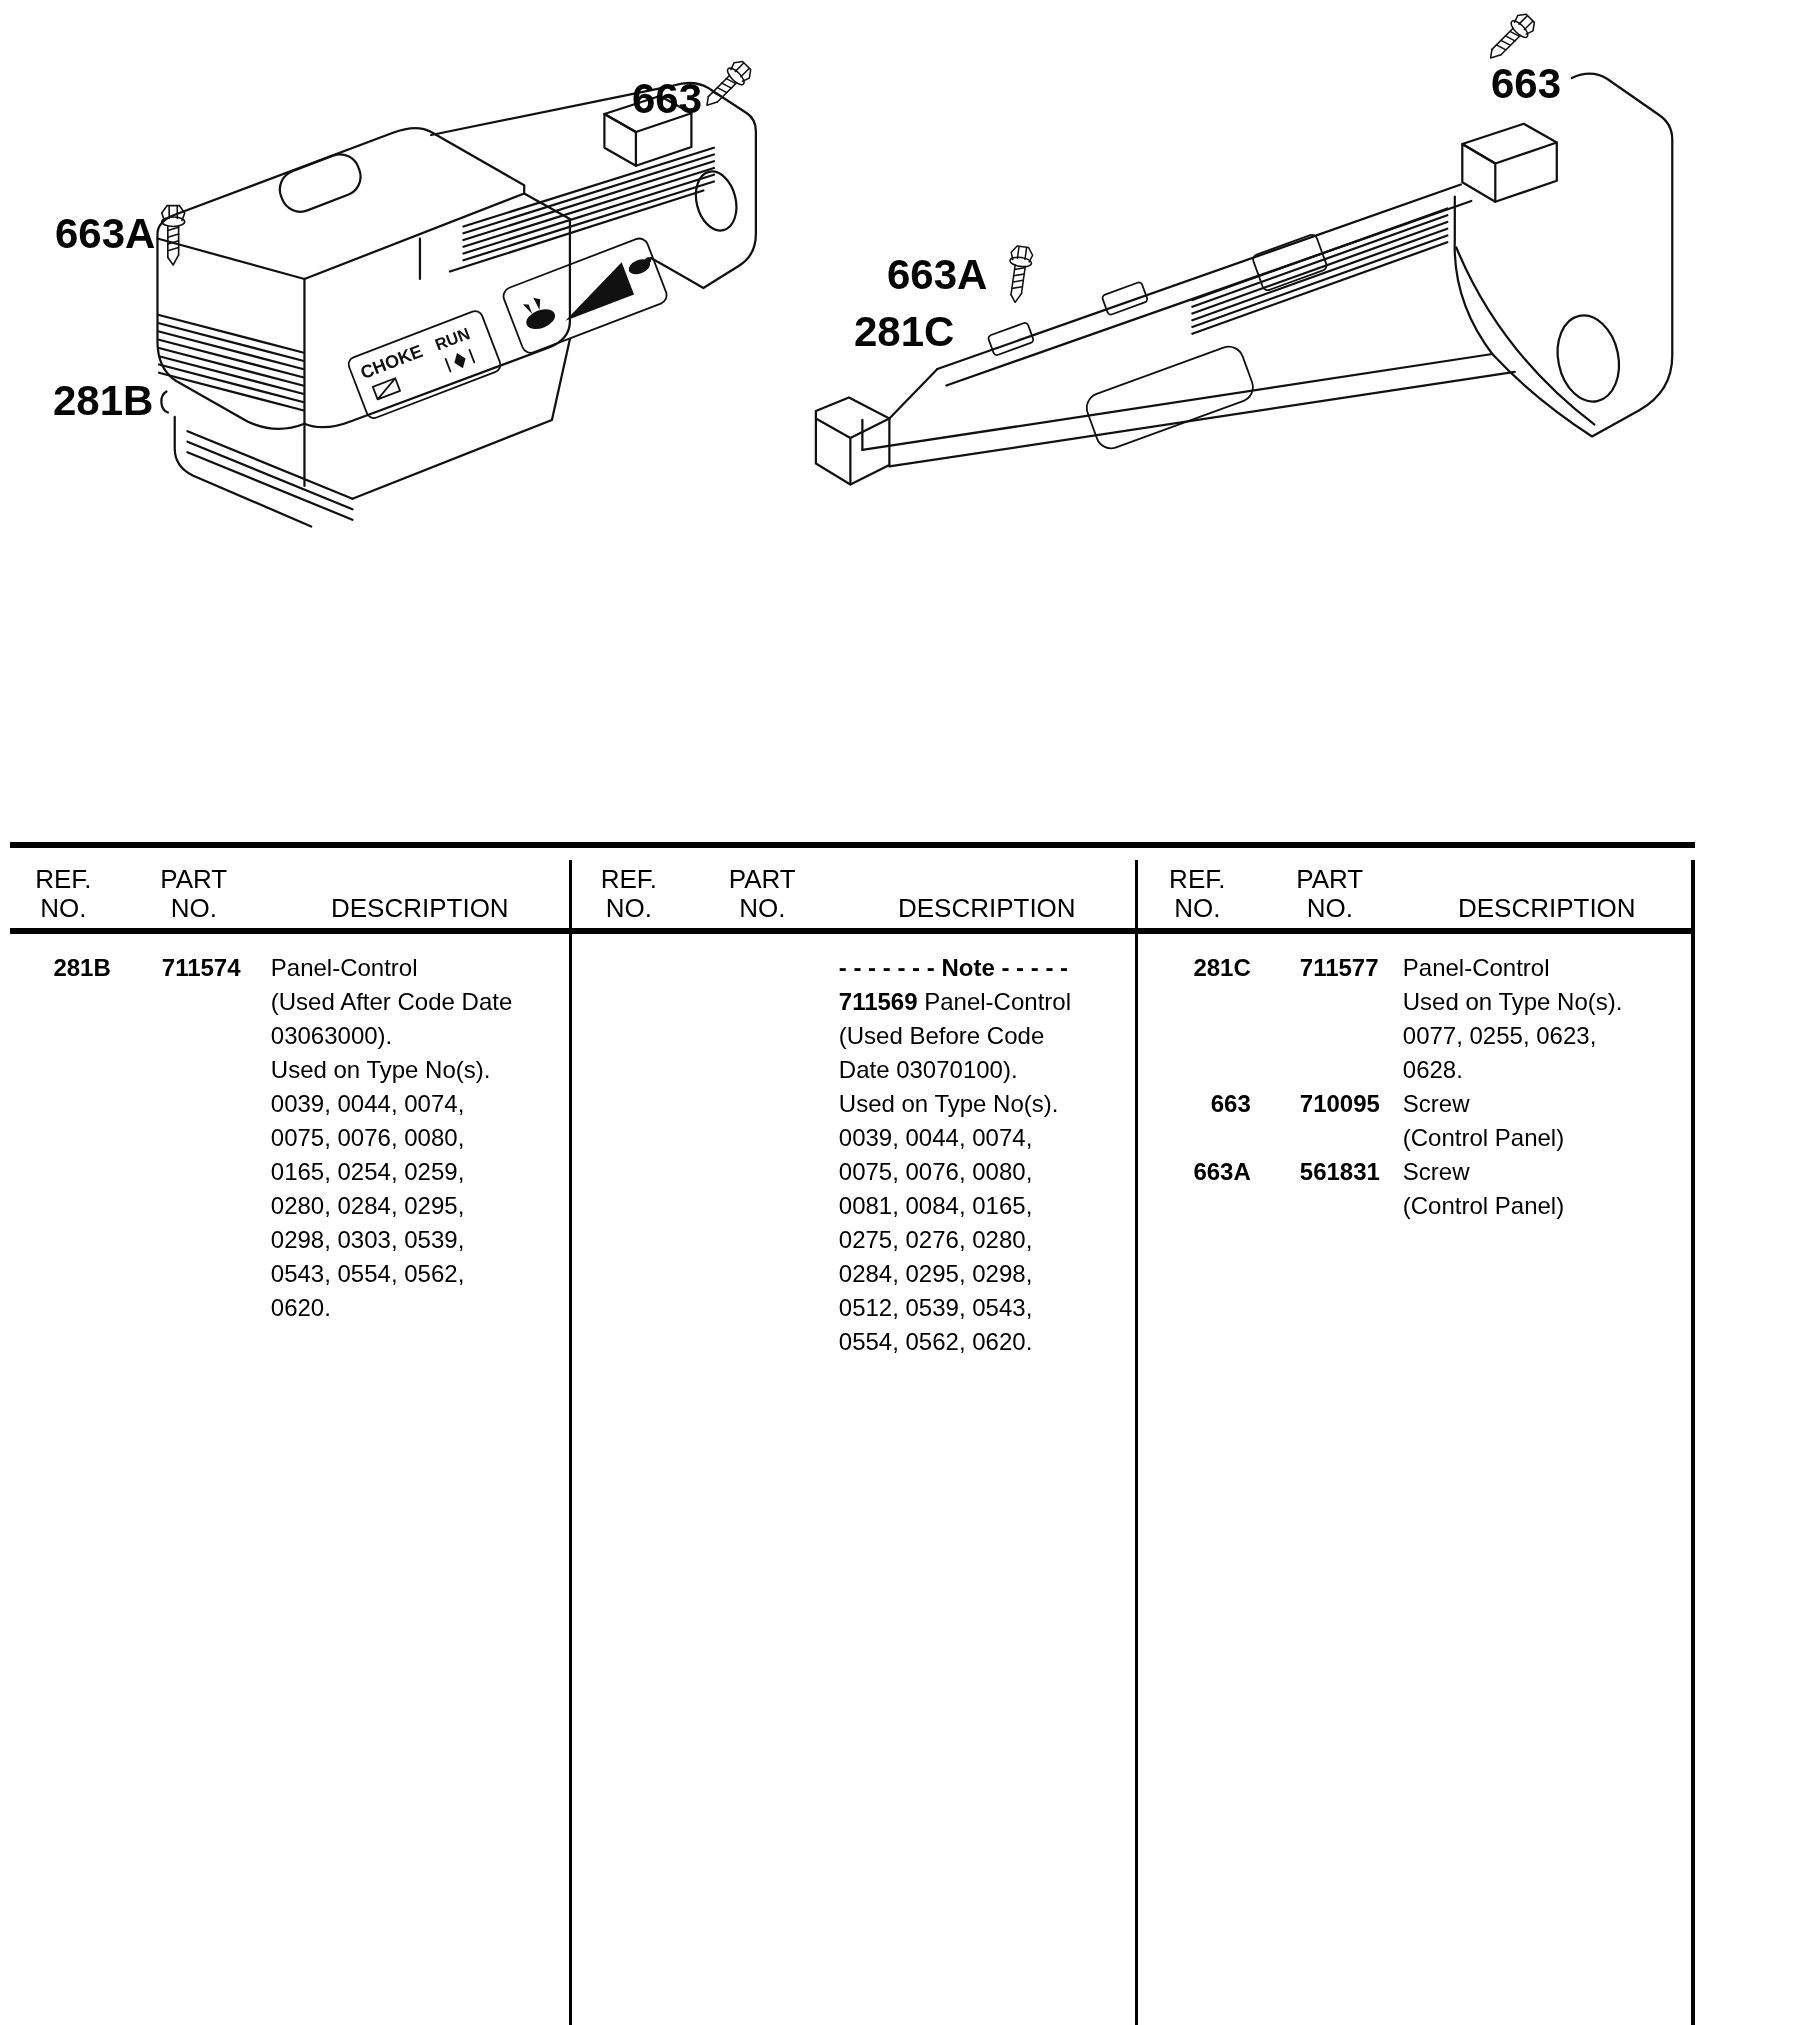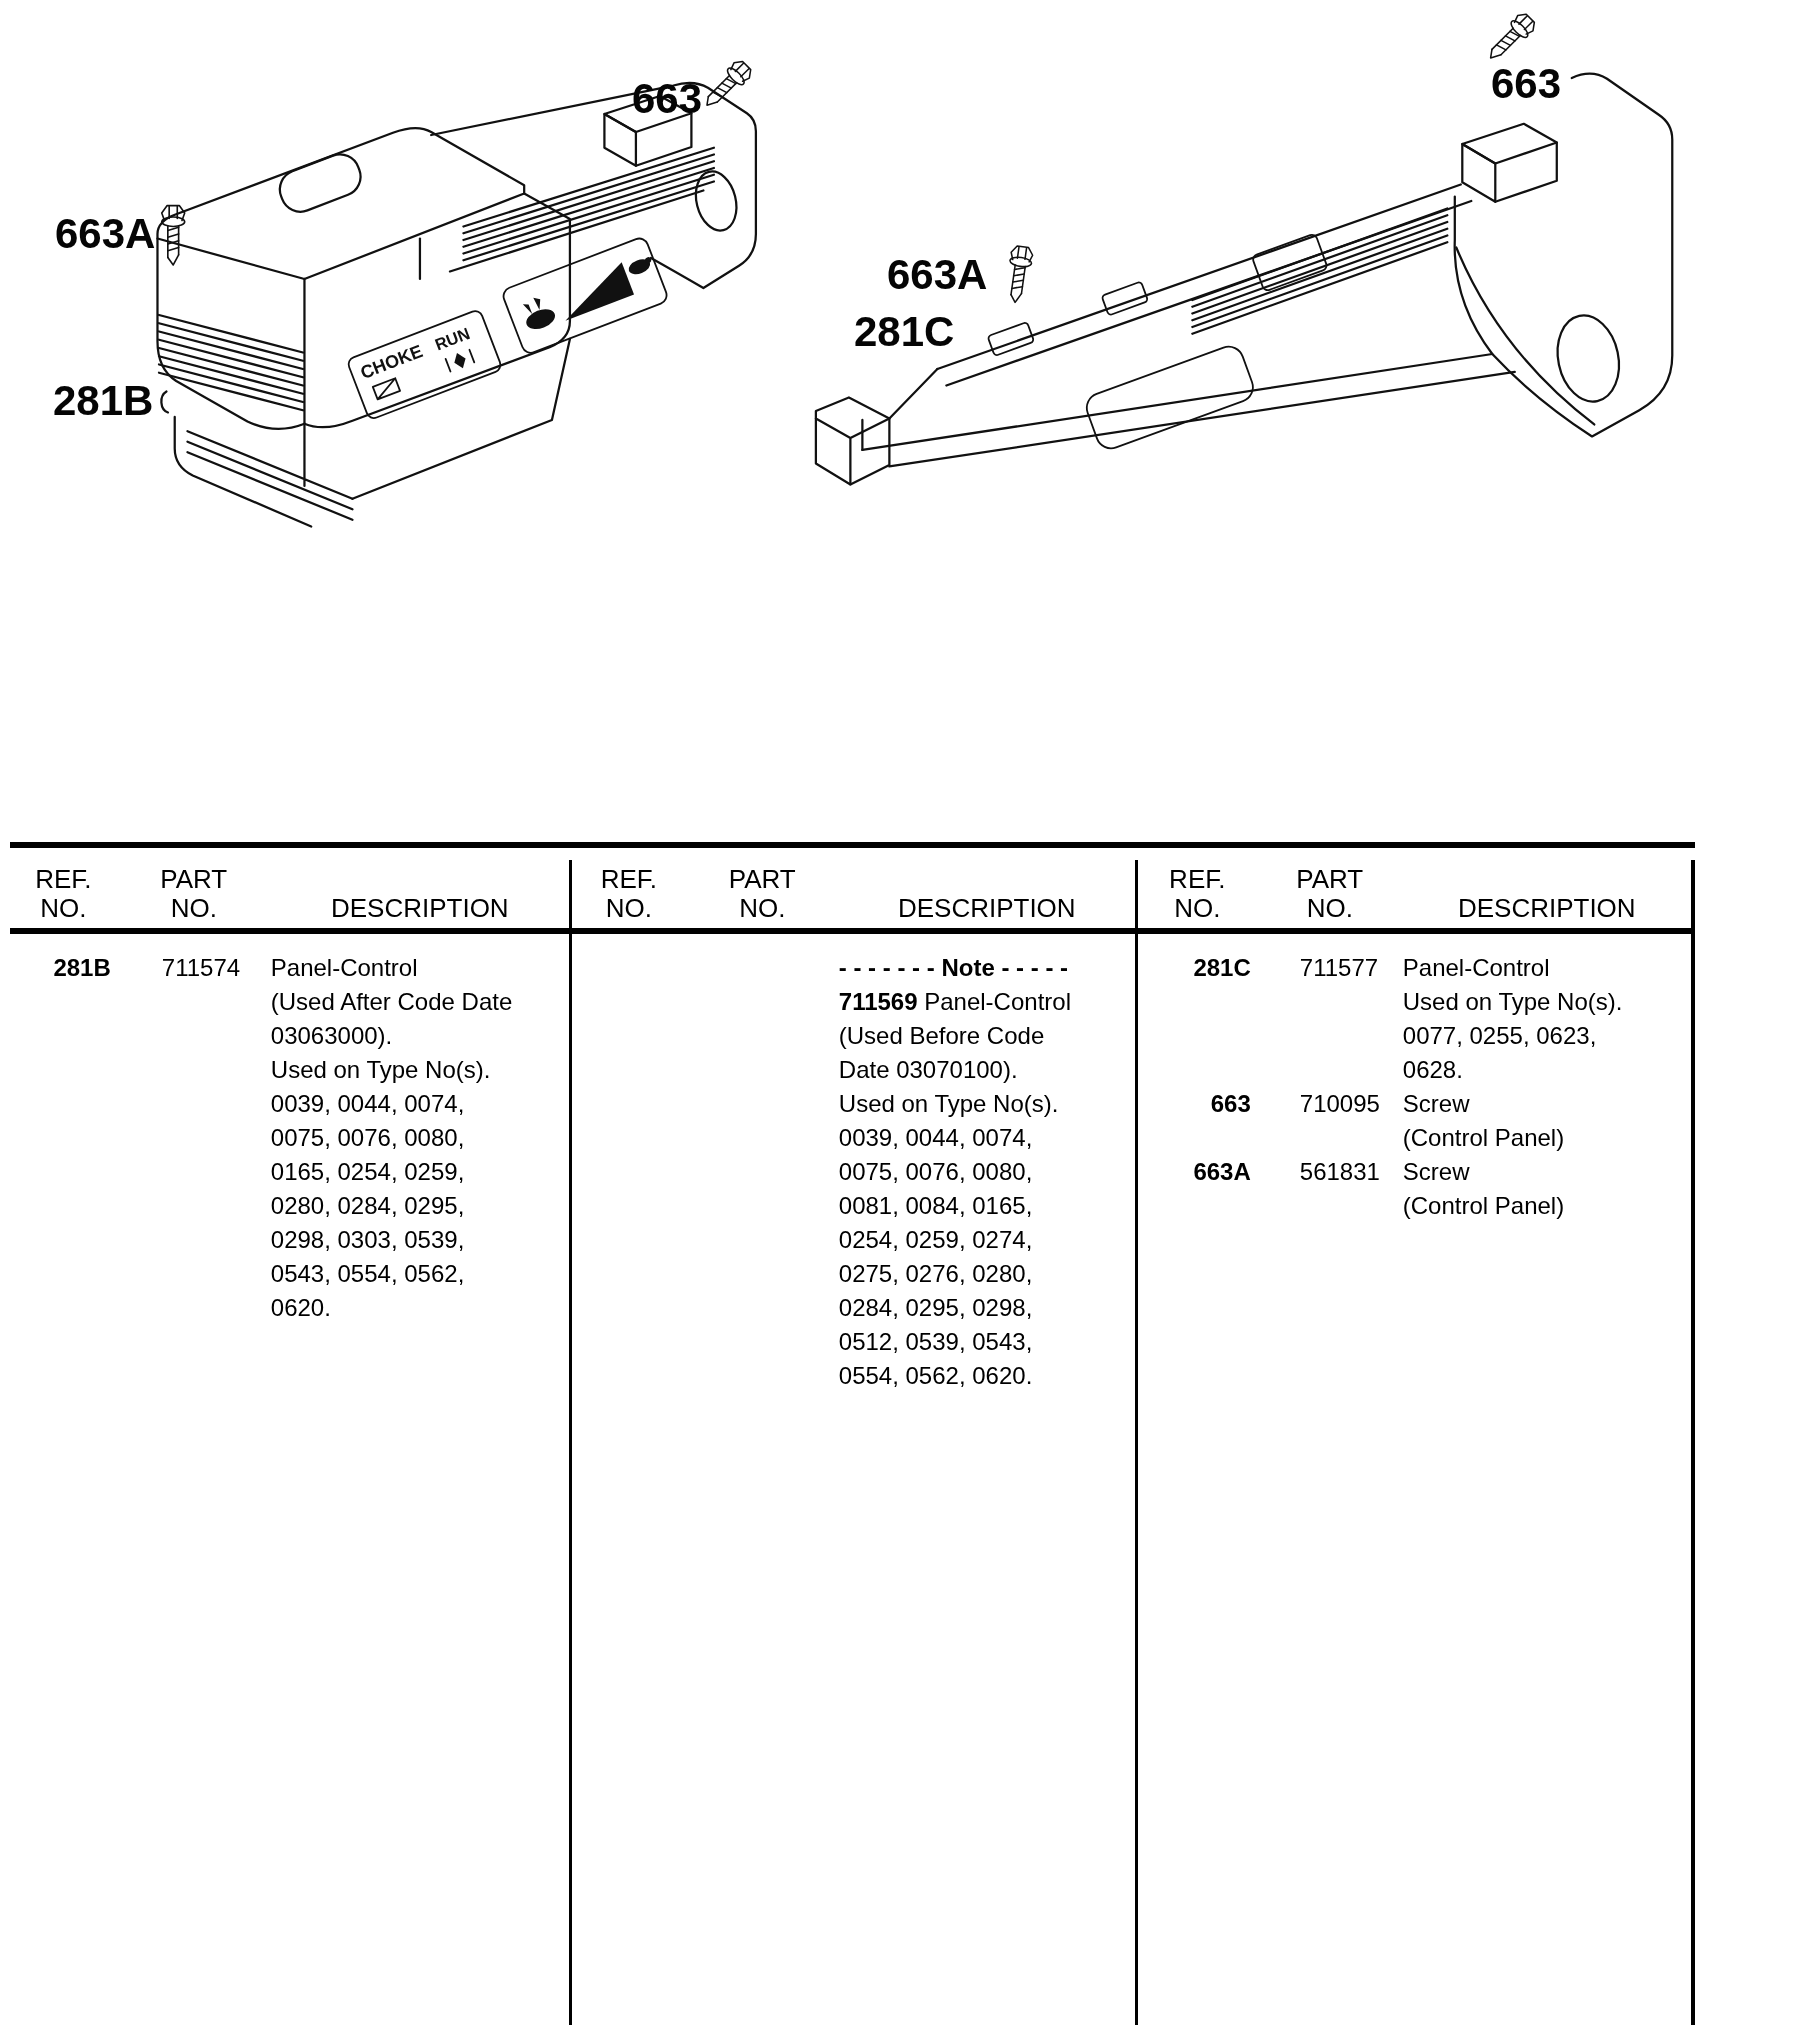--- a/index.html
+++ b/index.html
@@ -41,21 +41,21 @@
     border-bottom:6.8px solid #000;
     font-size:26px; line-height:29px; text-align:center;
   }
   .group-body { padding-top:17px; }
   .trow-line {
     display:grid;
     grid-template-columns: var(--c1) var(--c2) 1fr;
     font-size:24px; line-height:34px; white-space:nowrap;
   }
   .cell-ref  { text-align:right; padding-right:6px; font-weight:bold; }
-  .cell-part { padding-left:var(--pp); font-weight:normal; }
+  .cell-part { padding-left:var(--pp); font-weight:bold; }
   .cell-desc { padding-left:0; }
   .cell-desc b { font-weight:bold; }
 </style>
 </head>
 <body>
 
 <svg class="diagram-svg" width="1811" height="540" viewBox="0 0 2415 720">
   <defs>
     <g id="screw">
       <ellipse class="lnt" cx="0" cy="-27" rx="17" ry="7"></ellipse>
@@ -276,25 +276,20 @@
             <span class="cell-desc"><span>0075, 0076, 0080,</span></span>
           </div>
           <div class="trow-line">
             <span class="cell-ref"></span>
             <span class="cell-part"></span>
             <span class="cell-desc"><span>0081, 0084, 0165,</span></span>
           </div>
           <div class="trow-line">
             <span class="cell-ref"></span>
             <span class="cell-part"></span>
-            <span class="cell-desc"><span>0254, 0259, 0274,</span></span>
-          </div>
-          <div class="trow-line">
-            <span class="cell-ref"></span>
-            <span class="cell-part"></span>
             <span class="cell-desc"><span>0275, 0276, 0280,</span></span>
           </div>
           <div class="trow-line">
             <span class="cell-ref"></span>
             <span class="cell-part"></span>
             <span class="cell-desc"><span>0284, 0295, 0298,</span></span>
           </div>
           <div class="trow-line">
             <span class="cell-ref"></span>
             <span class="cell-part"></span>

